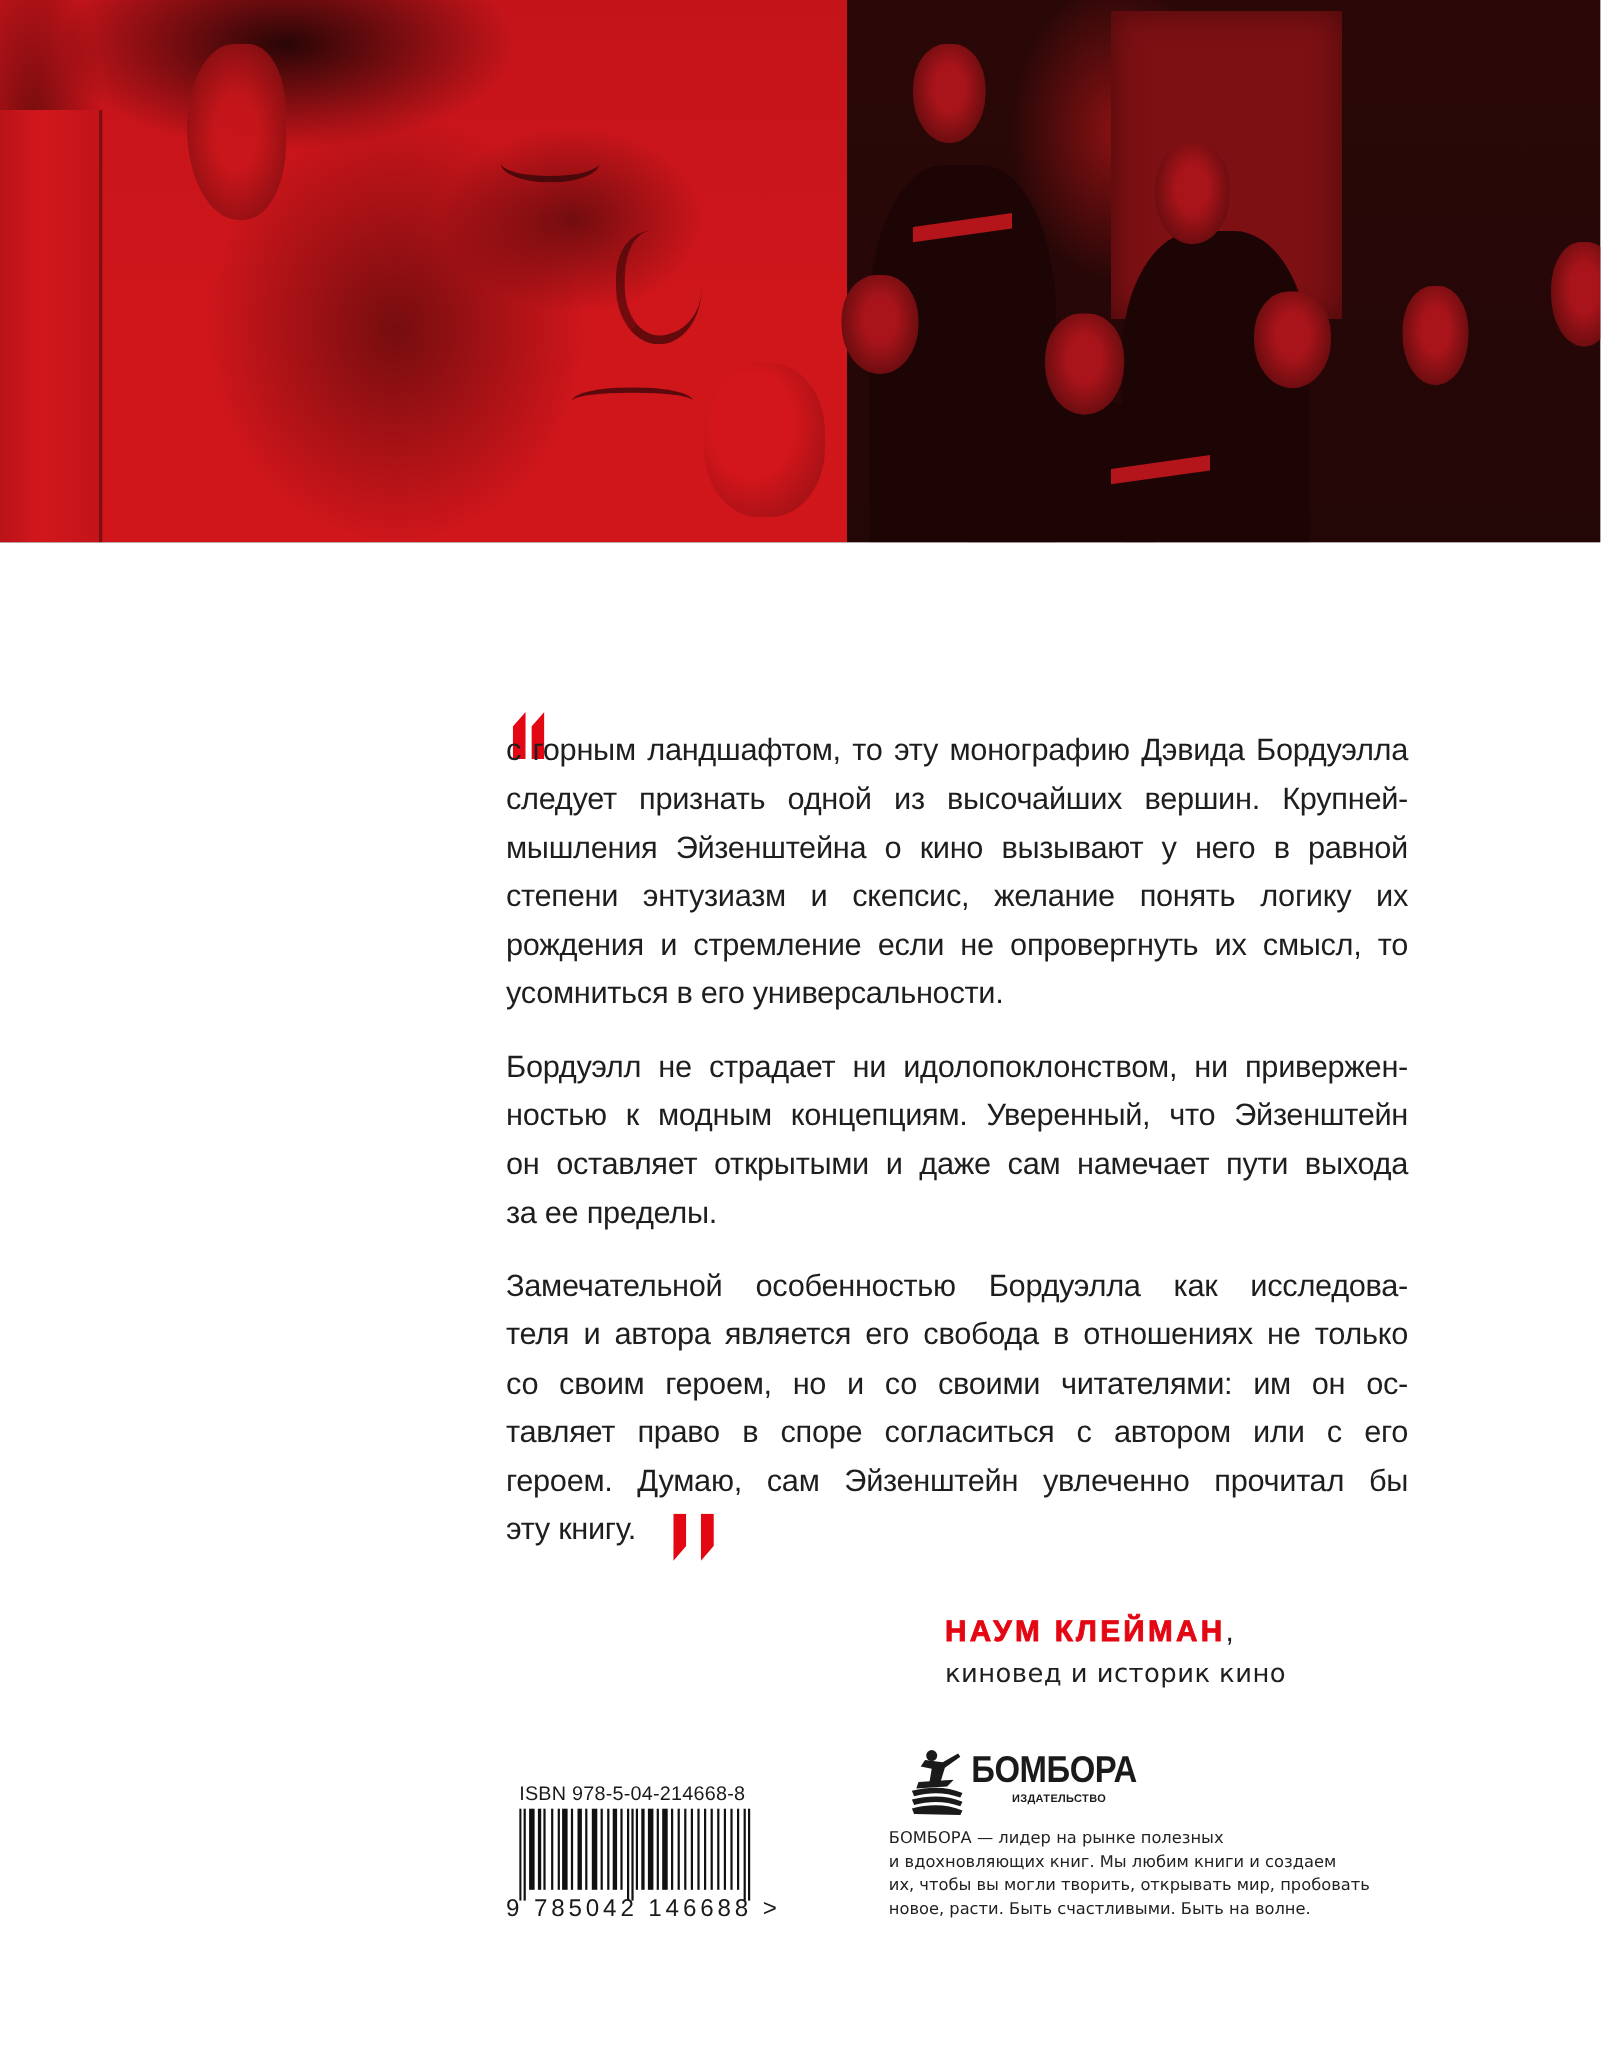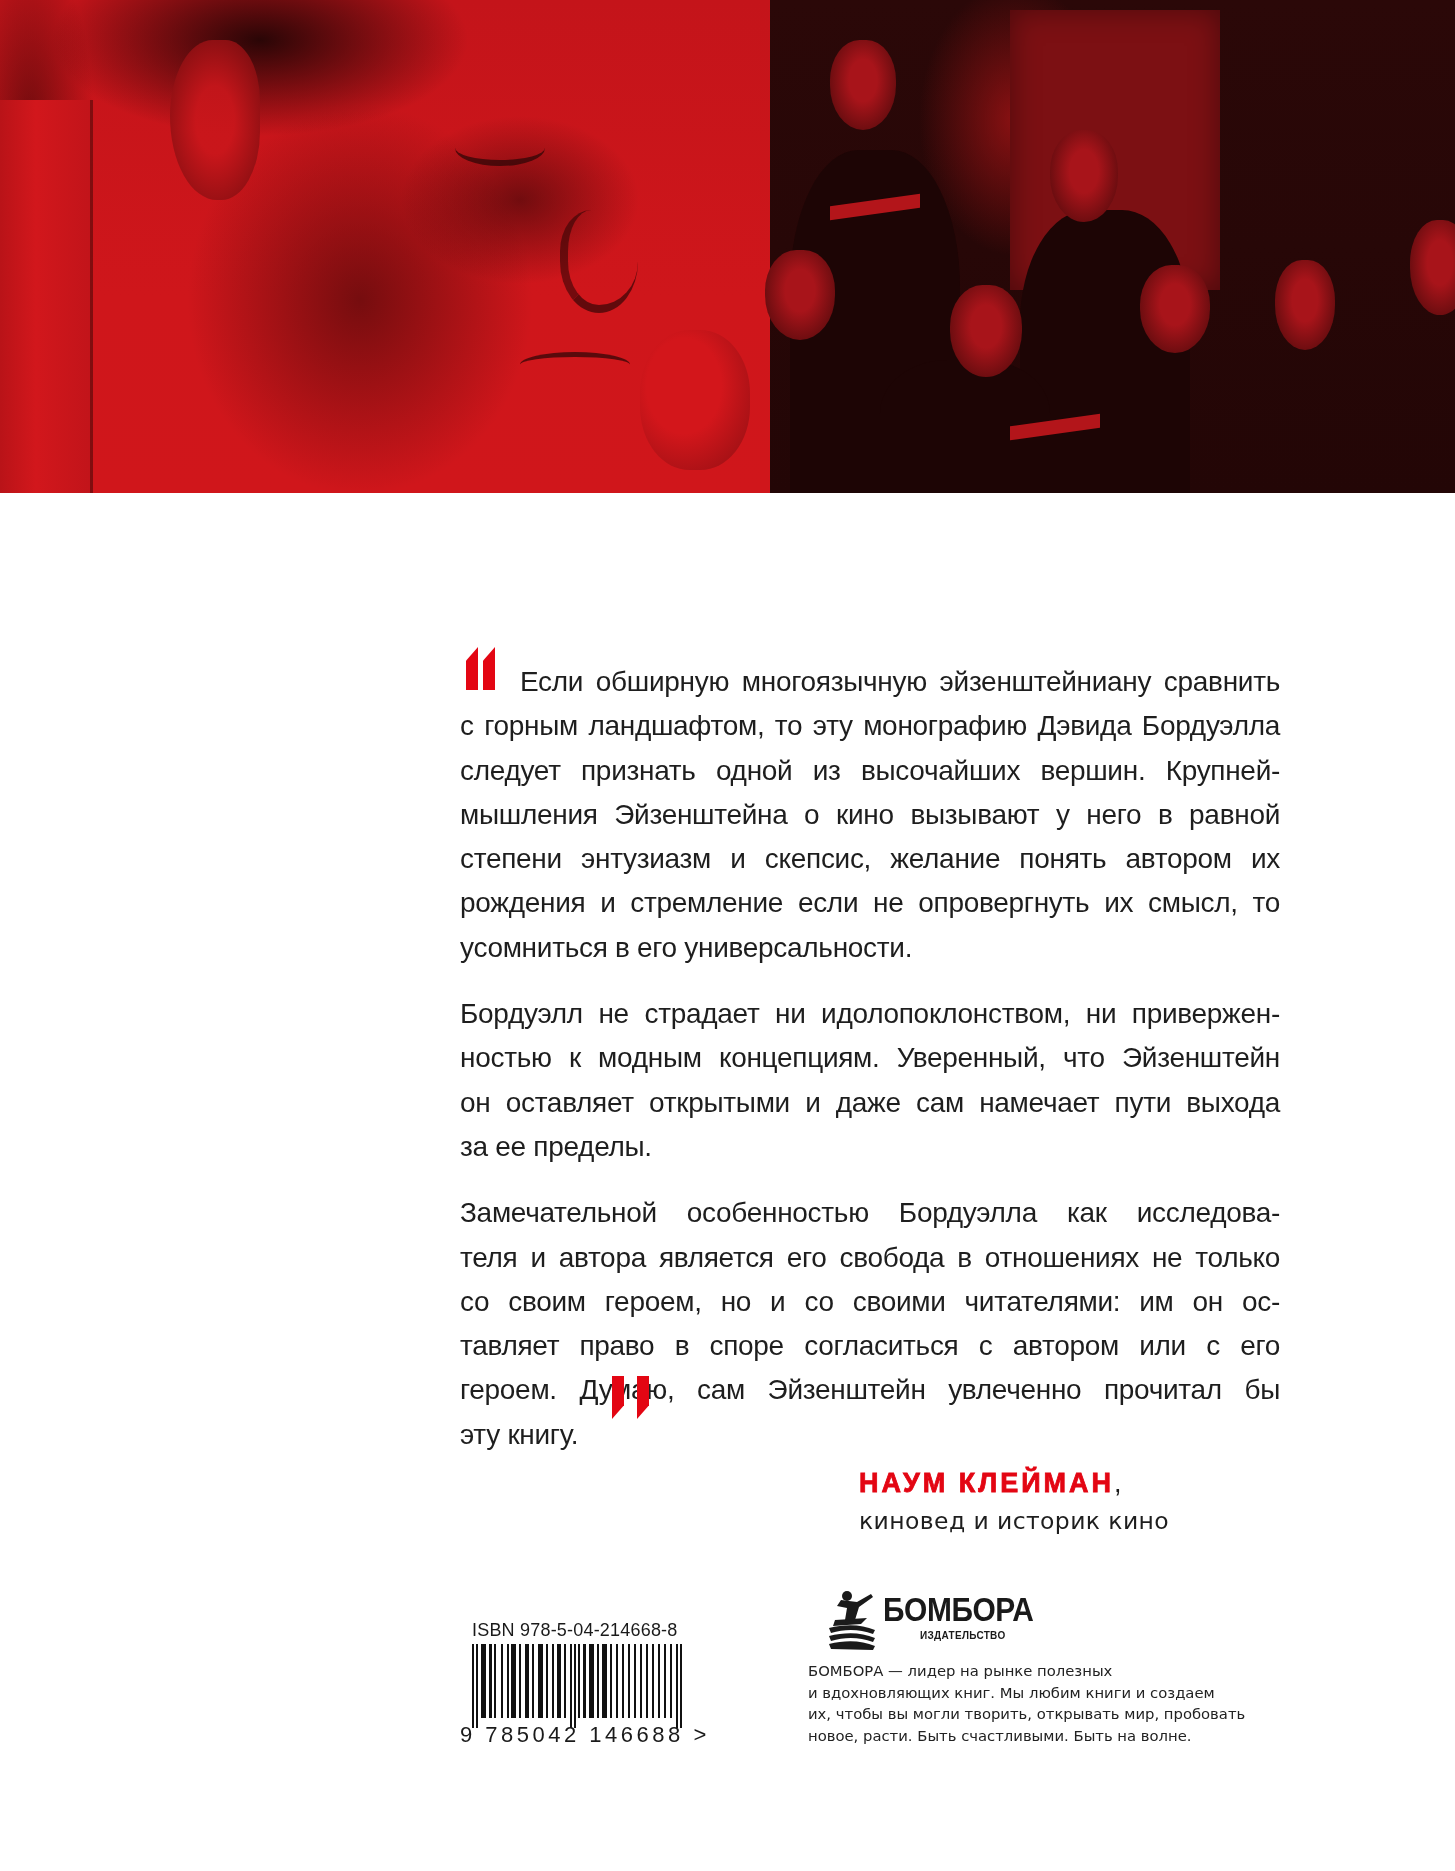--- a/index.html
+++ b/index.html
@@ -111,25 +111,24 @@
     <div class="face" style="left:505px;top:260px;width:60px;height:90px;"></div>
     <div class="face" style="left:640px;top:220px;width:60px;height:95px;"></div>
   </div>
 </div>
 
 <div class="quote-mark qm-open" style="left:466px;top:647px;"></div>
 <div class="quote-mark qm-open" style="left:483px;top:647px;"></div>
 
 <div class="quote">
   <p>
-    <span class="line indent">Если обширную многоязычную эйзенштейниану сравнить</span>
     <span class="line">с горным ландшафтом, то эту монографию Дэвида Бордуэлла</span>
     <span class="line">следует признать одной из высочайших вершин. Крупней-</span>
     <span class="line">мышления Эйзенштейна о кино вызывают у него в равной</span>
-    <span class="line">степени энтузиазм и скепсис, желание понять автором их</span>
+    <span class="line">степени энтузиазм и скепсис, желание понять логику их</span>
     <span class="line">рождения и стремление если не опровергнуть их смысл, то</span>
     <span class="line last">усомниться в его универсальности.</span>
   </p>
   <p>
     <span class="line">Бордуэлл не страдает ни идолопоклонством, ни привержен-</span>
     <span class="line">ностью к модным концепциям. Уверенный, что Эйзенштейн</span>
     <span class="line">он оставляет открытыми и даже сам намечает пути выхода</span>
     <span class="line last">за ее пределы.</span>
   </p>
   <p>

